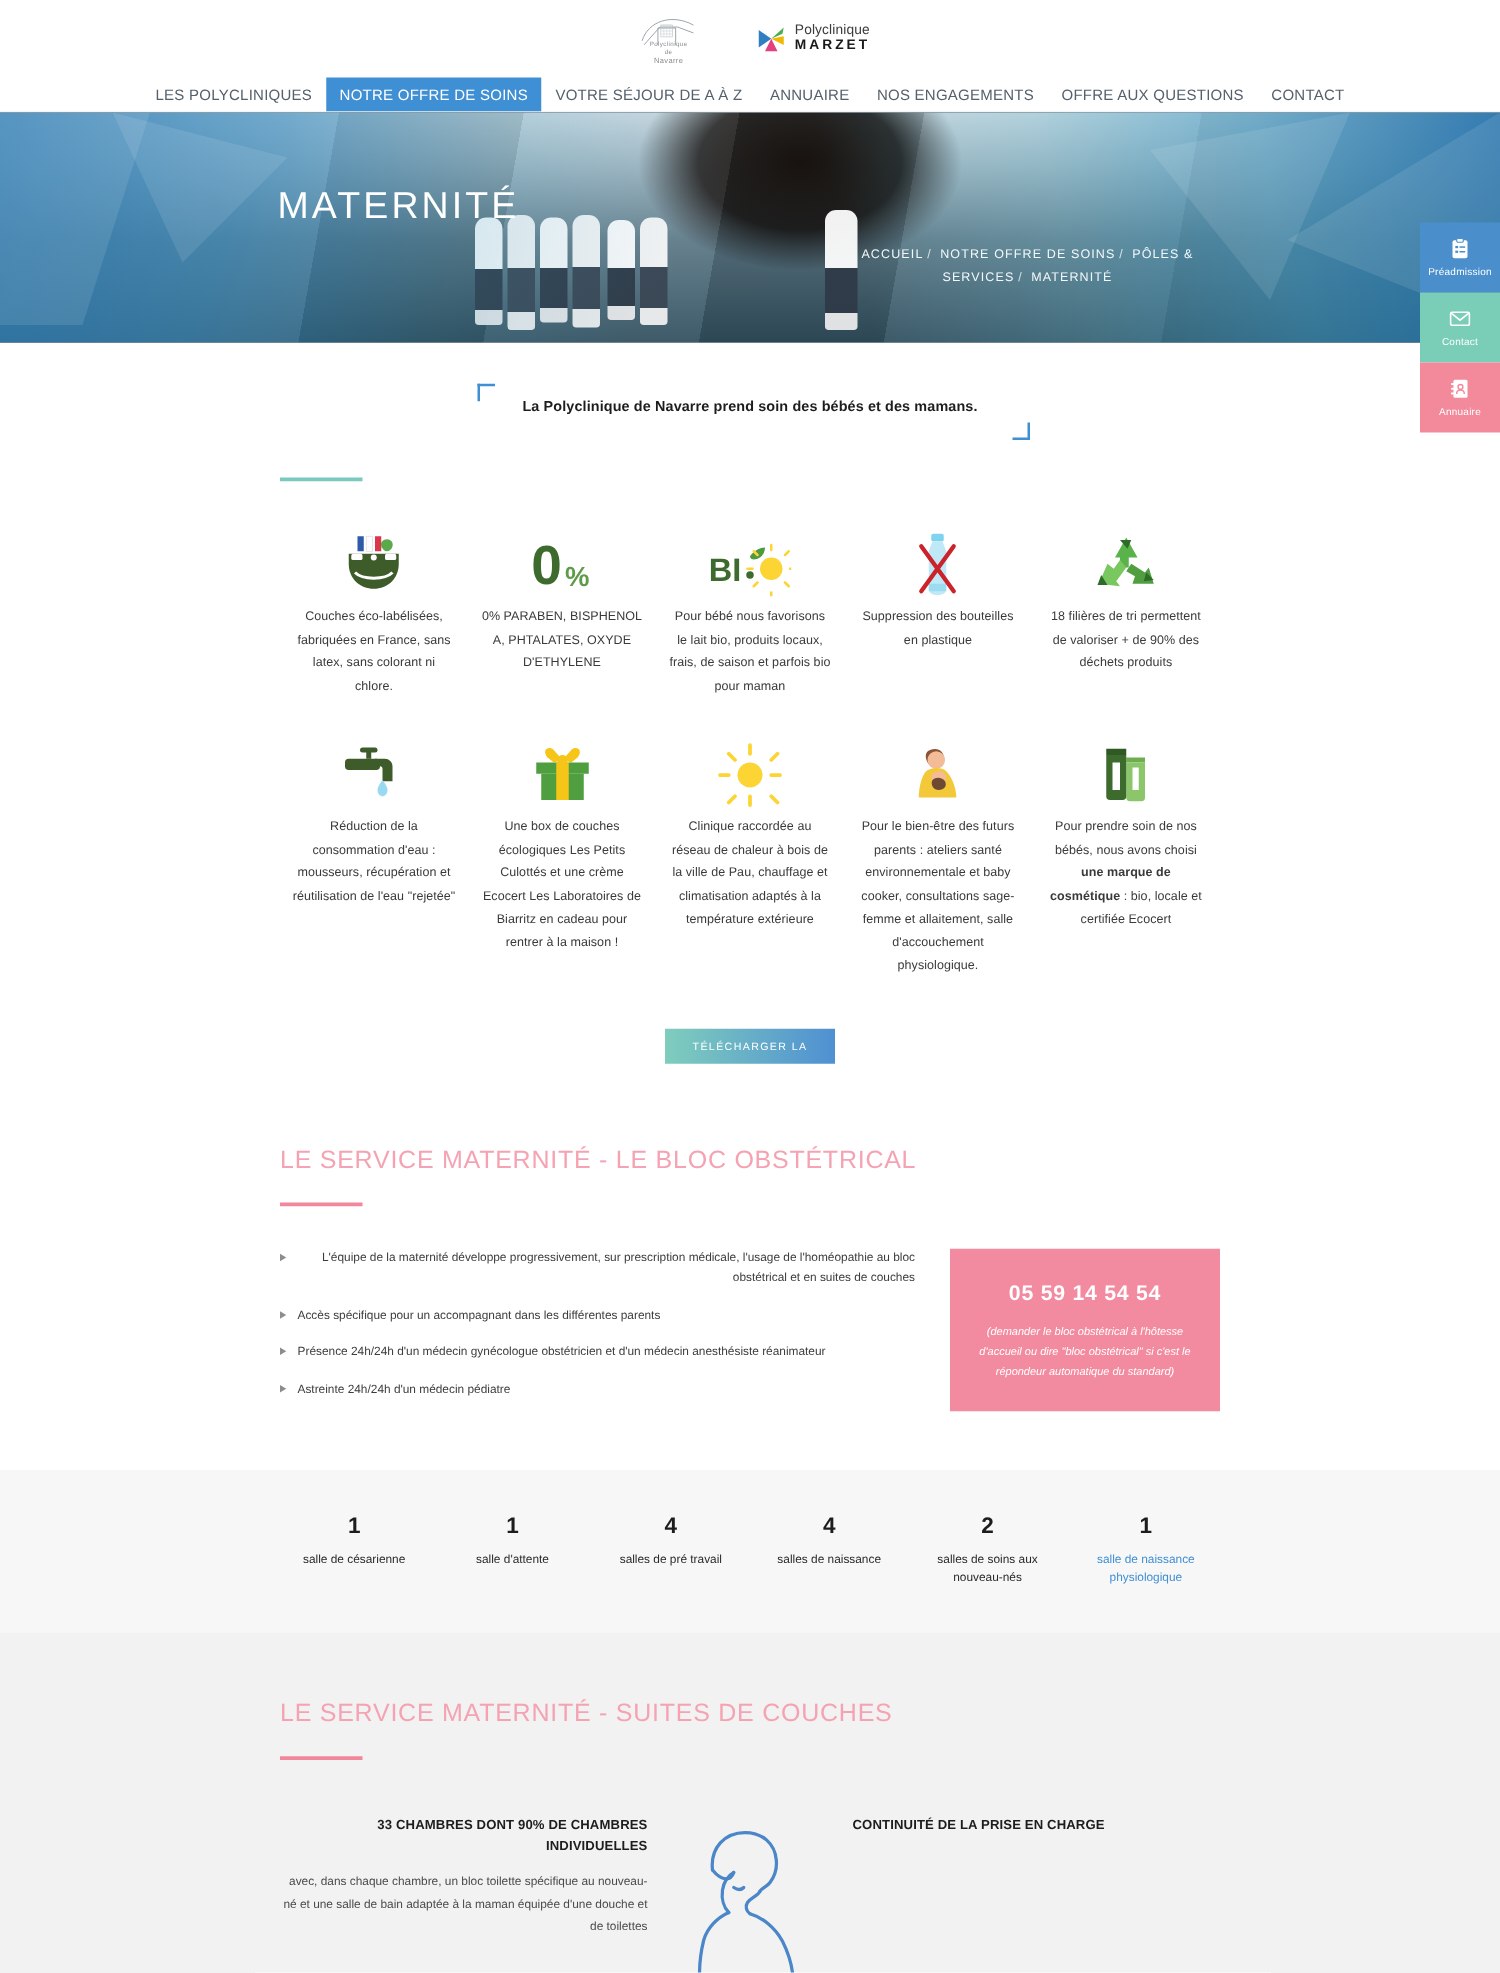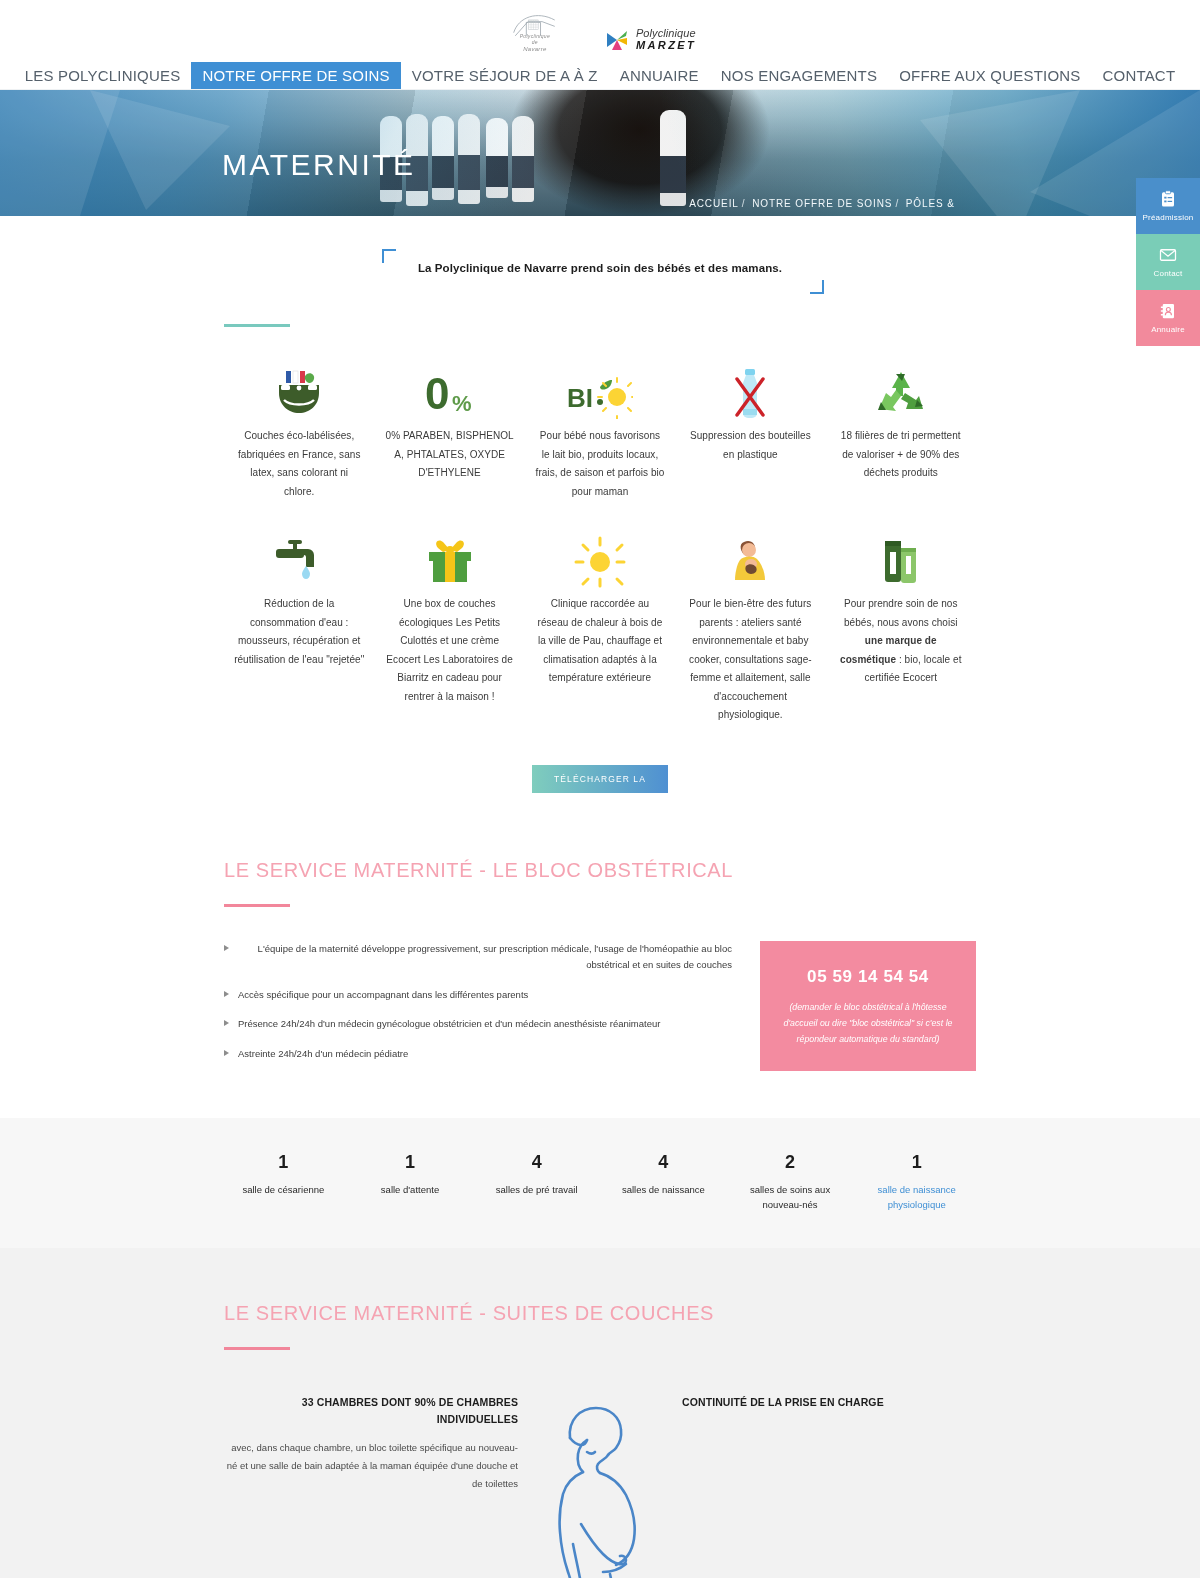--- a/index.html
+++ b/index.html
@@ -14,21 +14,21 @@
   body { width: 1200px; height: 1578px; overflow: hidden; position: relative; }
 
   
   .header {
     height: 62px;
     display: flex;
     align-items: center;
     justify-content: center;
     background: #fff;
   }
-  .logos { display: flex; align-items: flex-end; gap: 38px; font-style: italic; }
+  .logos { display: flex; align-items: center; gap: 38px; }
   .logo-navarre { width: 62px; height: 44px; position: relative; }
   .logo-navarre .lbl {
     position: absolute; bottom: 0; left: 0; right: 0;
     text-align: center; font-size: 5px; color: #8c8c8c; line-height: 1.25;
     letter-spacing: .3px;
   }
   .logo-marzet { display: flex; align-items: center; gap: 6px; }
   .logo-marzet .txt { line-height: 1.05; }
   .logo-marzet .t1 { font-size: 11px; color: #3b3b3b; letter-spacing: .1px; }
   .logo-marzet .t2 { font-size: 11px; color: #1b1b1b; font-weight: bold; letter-spacing: 2.4px; }
@@ -38,32 +38,32 @@
     height: 28px;
     display: flex;
     align-items: stretch;
     justify-content: center;
     background: #fff;
     border-bottom: 1px solid #eef1f3;
   }
   .nav a {
     display: flex; align-items: center;
     padding: 0 11px;
-    font-size: 15px;
+    font-size: 12px;
     color: #55606b;
     text-decoration: none;
     letter-spacing: .2px;
     white-space: nowrap;
   }
   .nav a.active { background: #3f8fd4; color: #fff; }
 
   
   .hero {
     position: relative;
-    height: 126px;
+    height: 184px;
     overflow: hidden;
     background: #0d2b3e;
   }
   .hero-photo {
     position: absolute; inset: 0;
     background:
       radial-gradient(ellipse 180px 120px at 640px 40px, #1b1511 0%, rgba(20,16,14,.85) 45%, rgba(30,40,46,0) 72%),
       linear-gradient(180deg, #c9d7de 0%, #9fb5c0 22%, #5e7a88 55%, #32505f 100%);
   }
   .hero-photo::before {

